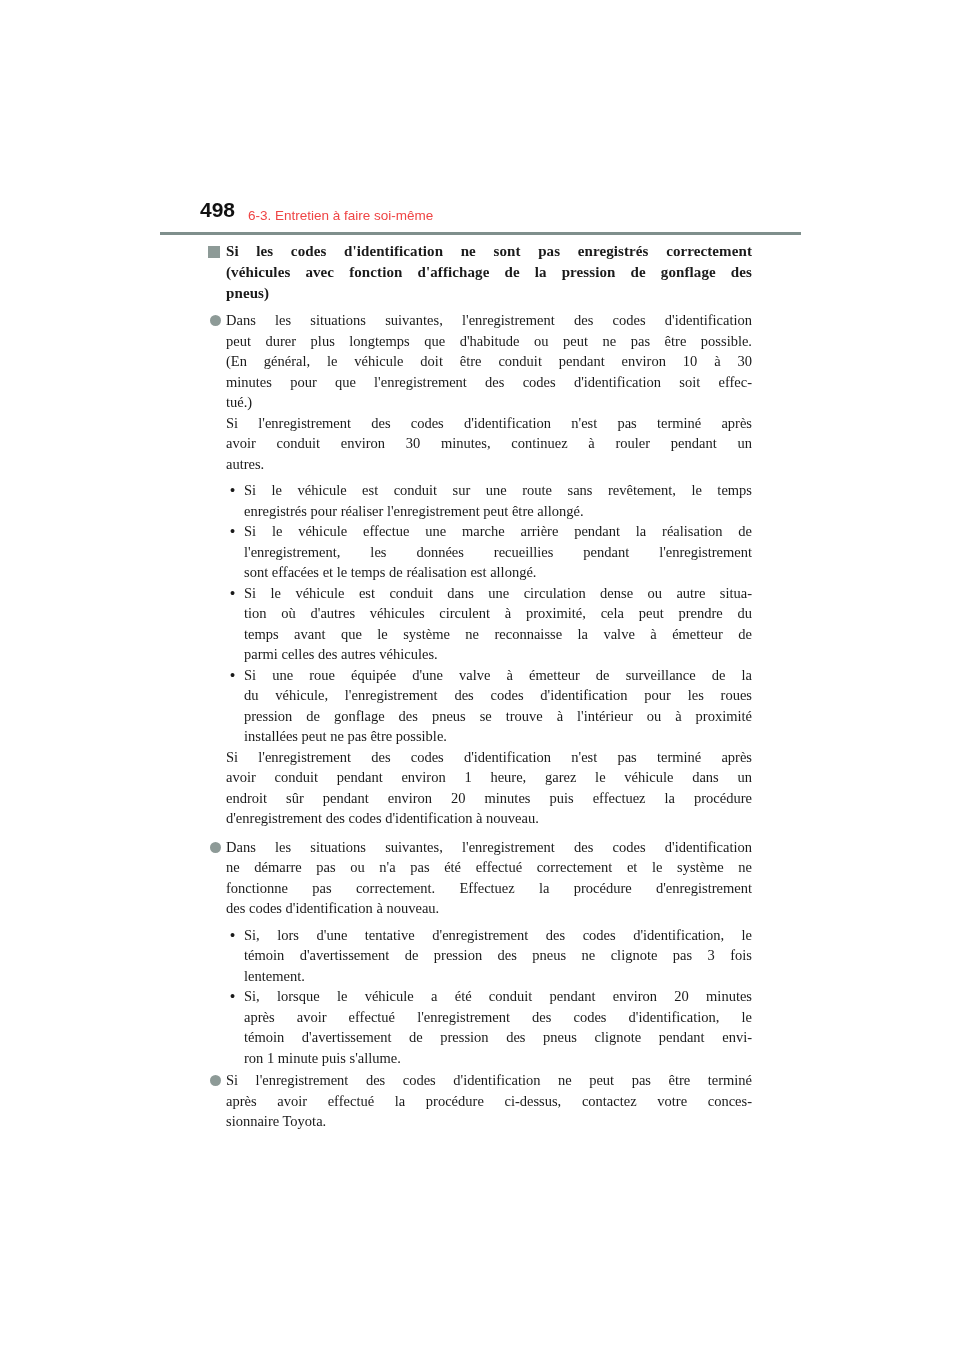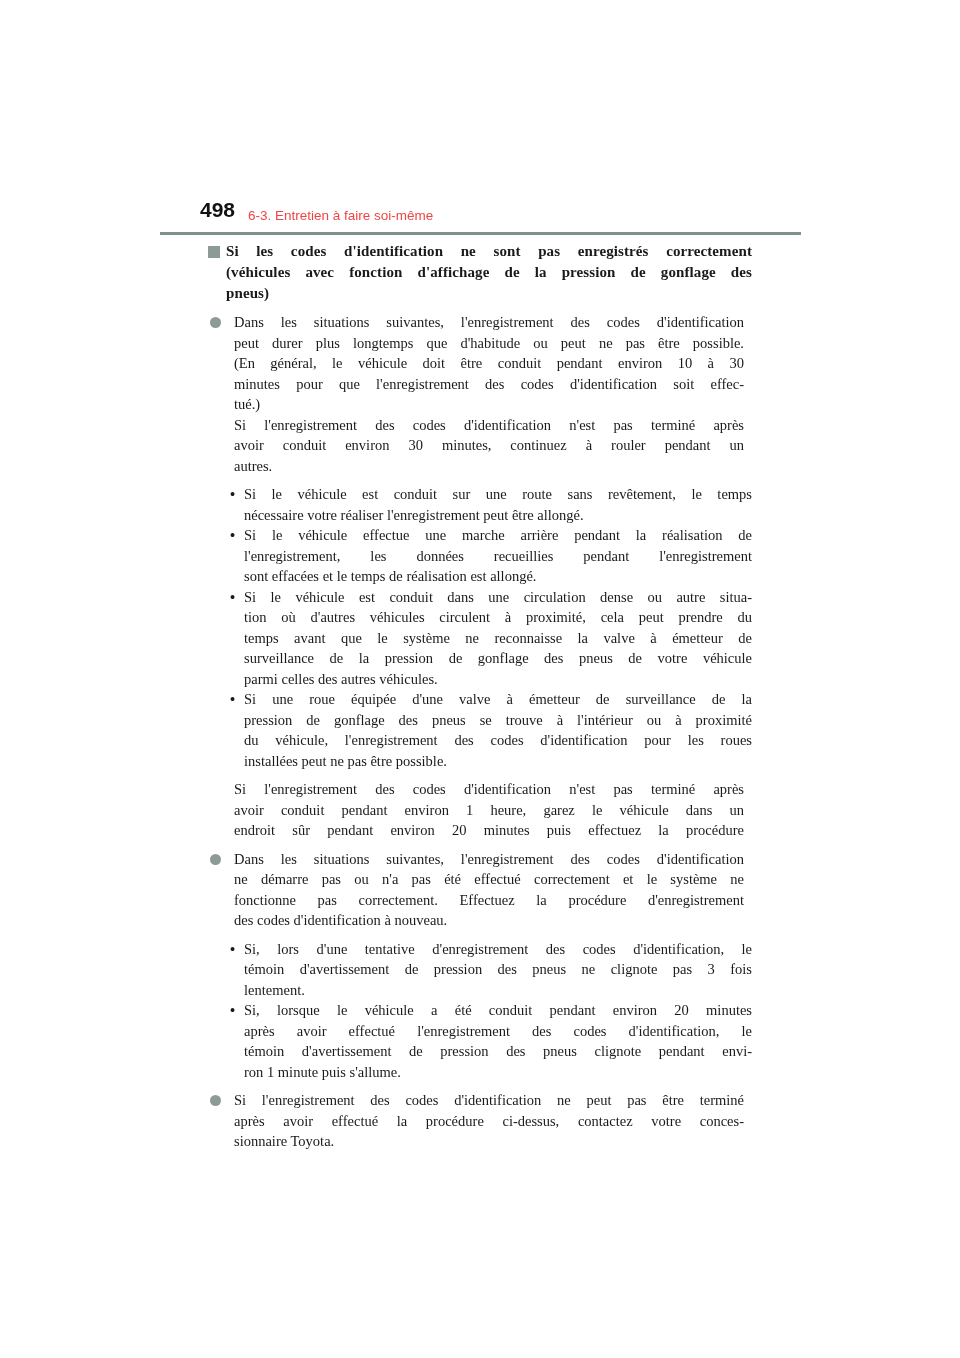--- a/index.html
+++ b/index.html
@@ -7,21 +7,21 @@
          font-family: "Liberation Sans", sans-serif; color: #1a1a1a; }
   .page-number { position: absolute; left: 200px; top: 198px; font-size: 21px; font-weight: bold; color: #111; }
   .section-title { position: absolute; left: 248px; top: 208px; font-size: 13.5px; color: #ef4444; }
   .header-rule { position: absolute; left: 160px; top: 232px; width: 641px; height: 3px; background: #7f8f8c; }
   .content { position: absolute; left: 208px; top: 241px; width: 544px; }
   .heading { position: relative; padding-left: 18px; font-size: 15px; font-weight: bold; line-height: 21px;
              text-align: justify; text-align-last: left; margin-bottom: 6px; letter-spacing: 0.1px; }
   .heading .square { position: absolute; left: 0; top: 5px; width: 12px; height: 12px; background: #8d9a97; }
   .para { position: relative; padding-left: 18px; font-size: 14.5px; line-height: 20.5px; text-align: justify; margin-top: 3px; }
   .para .dot { position: absolute; left: 2px; top: 5px; width: 11px; height: 11px; border-radius: 50%; background: #8d9a97; }
-  .para p { margin: 8px; }
+  .para p { margin: 0; }
   .line { display: block; text-align: justify; text-align-last: justify; font-family: Liberation Serif, serif; }
   .line.last { text-align-last: left; }
   .sublist { margin: 6px 0 0 0; padding: 0; list-style: none; }
   .sublist li { position: relative; padding-left: 18px; font-size: 14.5px; line-height: 20.5px; text-align: justify; }
   .sublist li .bullet { position: absolute; left: 4px; top: 0; }
   .note { margin: 0; }
   .watermark { position: absolute; left: 688px; top: 1326px; font-size: 21px; color: #9a9a9a; letter-spacing: 0.2px; margin-top: 44px; }
 </style>
 </head>
 <body>
@@ -49,48 +49,48 @@
       <span class="line">minutes pour que l'enregistrement des codes d'identification soit effec-</span>
       <span class="line last">tué.)</span>
       <span class="line">Si l'enregistrement des codes d'identification n'est pas terminé après</span>
       <span class="line">avoir conduit environ 30 minutes, continuez à rouler pendant un</span>
       <span class="line last">autres.</span>
     </p>
     <ul class="sublist">
       <li>
         <span class="bullet">•</span>
         <span class="line">Si le véhicule est conduit sur une route sans revêtement, le temps</span>
-        <span class="line last">nécessaire votre réaliser l'enregistrement peut être allongé.</span>
+        <span class="line last">enregistrés pour réaliser l'enregistrement peut être allongé.</span>
       </li>
       <li>
         <span class="bullet">•</span>
         <span class="line">Si le véhicule effectue une marche arrière pendant la réalisation de</span>
         <span class="line">l'enregistrement, les données recueillies pendant l'enregistrement</span>
         <span class="line last">sont effacées et le temps de réalisation est allongé.</span>
       </li>
       <li>
         <span class="bullet">•</span>
         <span class="line">Si le véhicule est conduit dans une circulation dense ou autre situa-</span>
         <span class="line">tion où d'autres véhicules circulent à proximité, cela peut prendre du</span>
         <span class="line">temps avant que le système ne reconnaisse la valve à émetteur de</span>
-        <span class="line">surveillance de la pression de gonflage des pneus de votre véhicule</span>
         <span class="line last">parmi celles des autres véhicules.</span>
       </li>
       <li>
         <span class="bullet">•</span>
         <span class="line">Si une roue équipée d'une valve à émetteur de surveillance de la</span>
+        <span class="line">du véhicule, l'enregistrement des codes d'identification pour les roues</span>
         <span class="line">pression de gonflage des pneus se trouve à l'intérieur ou à proximité</span>
-        <span class="line">du véhicule, l'enregistrement des codes d'identification pour les roues</span>
         <span class="line last">installées peut ne pas être possible.</span>
       </li>
     </ul>
     <p class="note">
       <span class="line">Si l'enregistrement des codes d'identification n'est pas terminé après</span>
       <span class="line">avoir conduit pendant environ 1 heure, garez le véhicule dans un</span>
       <span class="line">endroit sûr pendant environ 20 minutes puis effectuez la procédure</span>
+      <span class="line last">d'enregistrement des codes d'identification à nouveau.</span>
     </p>
   </div>
 
   <div class="para" style="margin-top:8px;">
     <span class="dot"></span>
     <p>
       <span class="line">Dans les situations suivantes, l'enregistrement des codes d'identification</span>
       <span class="line">ne démarre pas ou n'a pas été effectué correctement et le système ne</span>
       <span class="line">fonctionne pas correctement. Effectuez la procédure d'enregistrement</span>
       <span class="line last">des codes d'identification à nouveau.</span>

